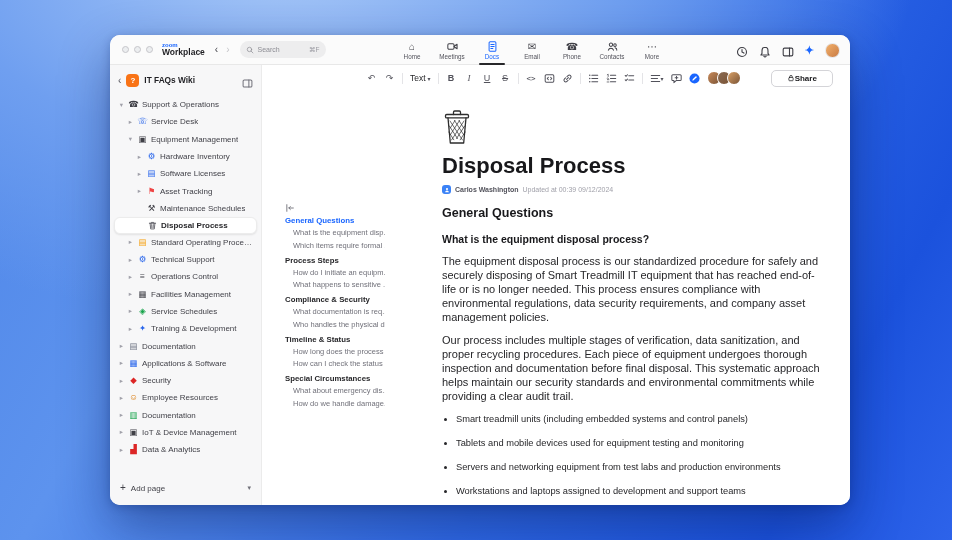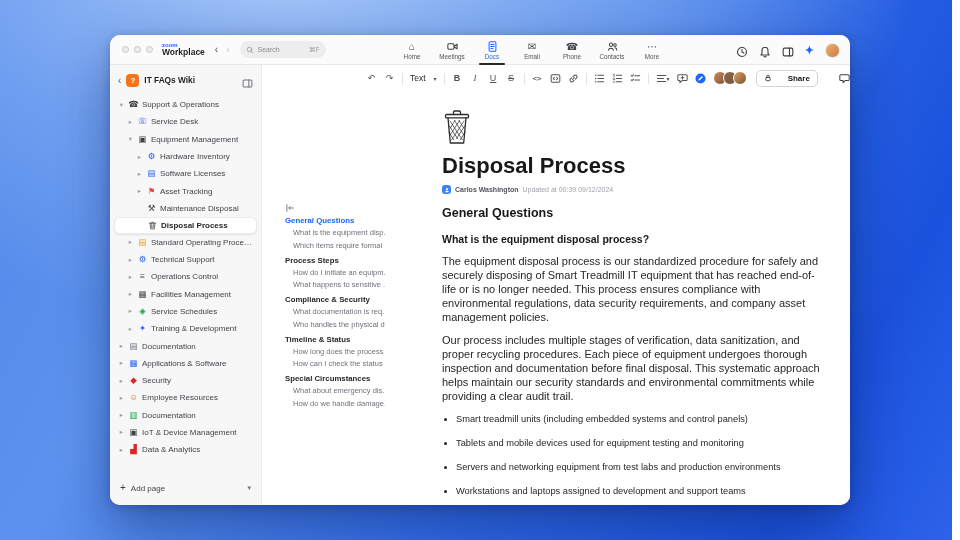--- a/index.html
+++ b/index.html
@@ -84,33 +84,33 @@
   .foot-row.deleted .icn { width:9px; height:9px; color:#a1a1aa; }
 
   .content { flex:1; position:relative; background:#fff; }
 
   
   .toolbar { height:26px; display:flex; align-items:center; gap:7px; padding:0 8px 0 104px;
     font-size:9px; color:#52525b; }
   .tb { display:inline-flex; align-items:center; justify-content:center; min-width:11px; height:16px; }
   .tb .icn { width:11px; height:11px; }
   .tb-divider { width:1px; height:11px; background:#e4e4e7; }
-  .tb-text { font-size:8.5px; color:#27272a; display:inline-flex; gap:8px; align-items:center; }
+  .tb-text { font-size:8.5px; color:#27272a; display:inline-flex; gap:2px; align-items:center; }
   .tb-text .caret, .mini-caret { font-size:6px; color:#52525b; }
   .tb-b { font-weight:700; }
   .tb-i { font-style:italic; font-family:"Liberation Serif", serif; }
   .tb-u { text-decoration:underline; }
   .tb-s { text-decoration:line-through; }
   .tb-code { font-family:"DejaVu Sans Mono", monospace; font-size:7.5px; }
   .avatars { display:flex; margin-left:auto; align-items:center; }
   .av { width:14px; height:14px; border-radius:50%; border:1.5px solid #fff; margin-left:-4px; }
   .av:first-child { margin-left:0; }
-  .share { display:inline-flex; align-items:center; gap:16px; height:17px; padding:0 7px;
+  .share { display:inline-flex; align-items:center; gap:0; height:17px; padding:0 15px;
     border:1px solid #d4d4d8; border-radius:5px; font-size:8px; font-weight:600; color:#18181b;
-    background:#fff; margin-left:2px; }
+    background:#fff; margin-left:23px; }
   .share .icn { width:8px; height:8px; }
   .tb-right { display:flex; gap:10px; margin-left:14px; color:#3f3f46; align-items:center; }
   .tb-right .icn { width:11px; height:11px; }
 
   
   .docscroll { position:absolute; top:26px; left:0; right:0; bottom:0; overflow:hidden; }
 
   .outline { position:absolute; left:23px; top:108px; width:100px; }
   .ol-collapse { width:10px; height:10px; color:#71717a; display:block; margin-bottom:7px; }
   .ol-sec { font-size:7.8px; font-weight:600; color:#27272a; margin-top:6px; margin-bottom:3px;
@@ -266,21 +266,21 @@
               <span class="lab">Software Licenses</span>
             </div>
             <div class="row lvl3">
               <span class="chev">▸</span>
               <span class="gl" style="color: rgb(239, 68, 68);">⚑</span>
               <span class="lab">Asset Tracking</span>
             </div>
             <div class="row lvl3">
               <span class="chev"></span>
               <span class="gl" style="color: rgb(63, 63, 70);">⚒</span>
-              <span class="lab">Maintenance Disposal</span>
+              <span class="lab">Maintenance Schedules</span>
             </div>
             <div class="row lvl3 selected">
               <span class="chev"></span>
               <span class="gl">
                 <span class="icn" style="color:#52525b"><svg viewBox="0 0 12 12" fill="none" stroke="currentColor" stroke-width="1.1" stroke-linecap="round" stroke-linejoin="round">
                     <path d="M1.8 3h8.4M4.4 3V1.9h3.2V3M2.8 3l.8 7.6h4.8L9.2 3M4.9 4.8l.2 4M7.1 4.8l-.2 4"></path>
                   </svg></span>
               </span>
               <span class="lab">Disposal Process</span>
             </div>

